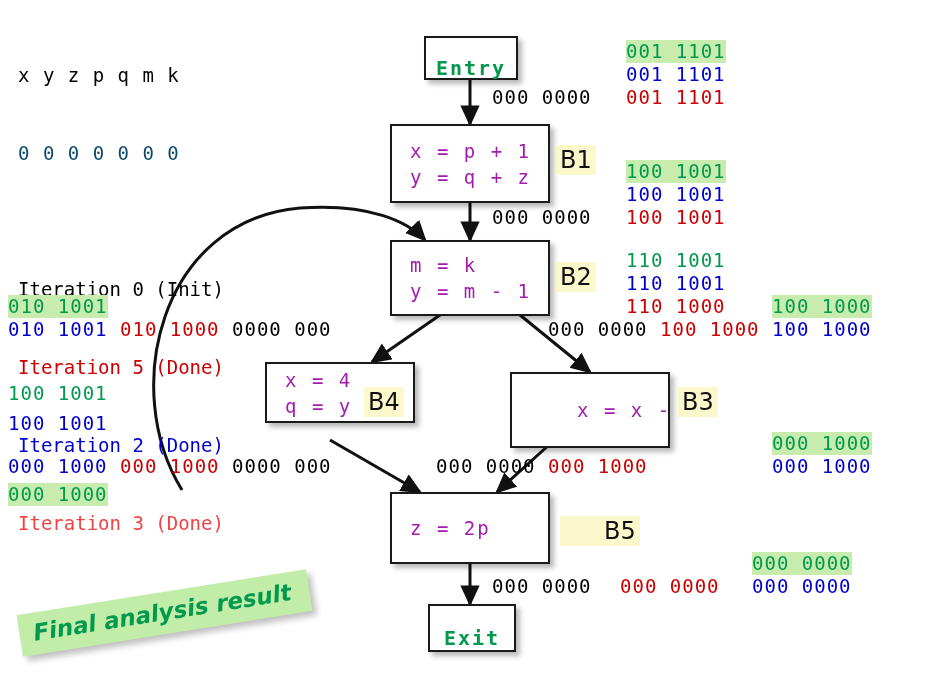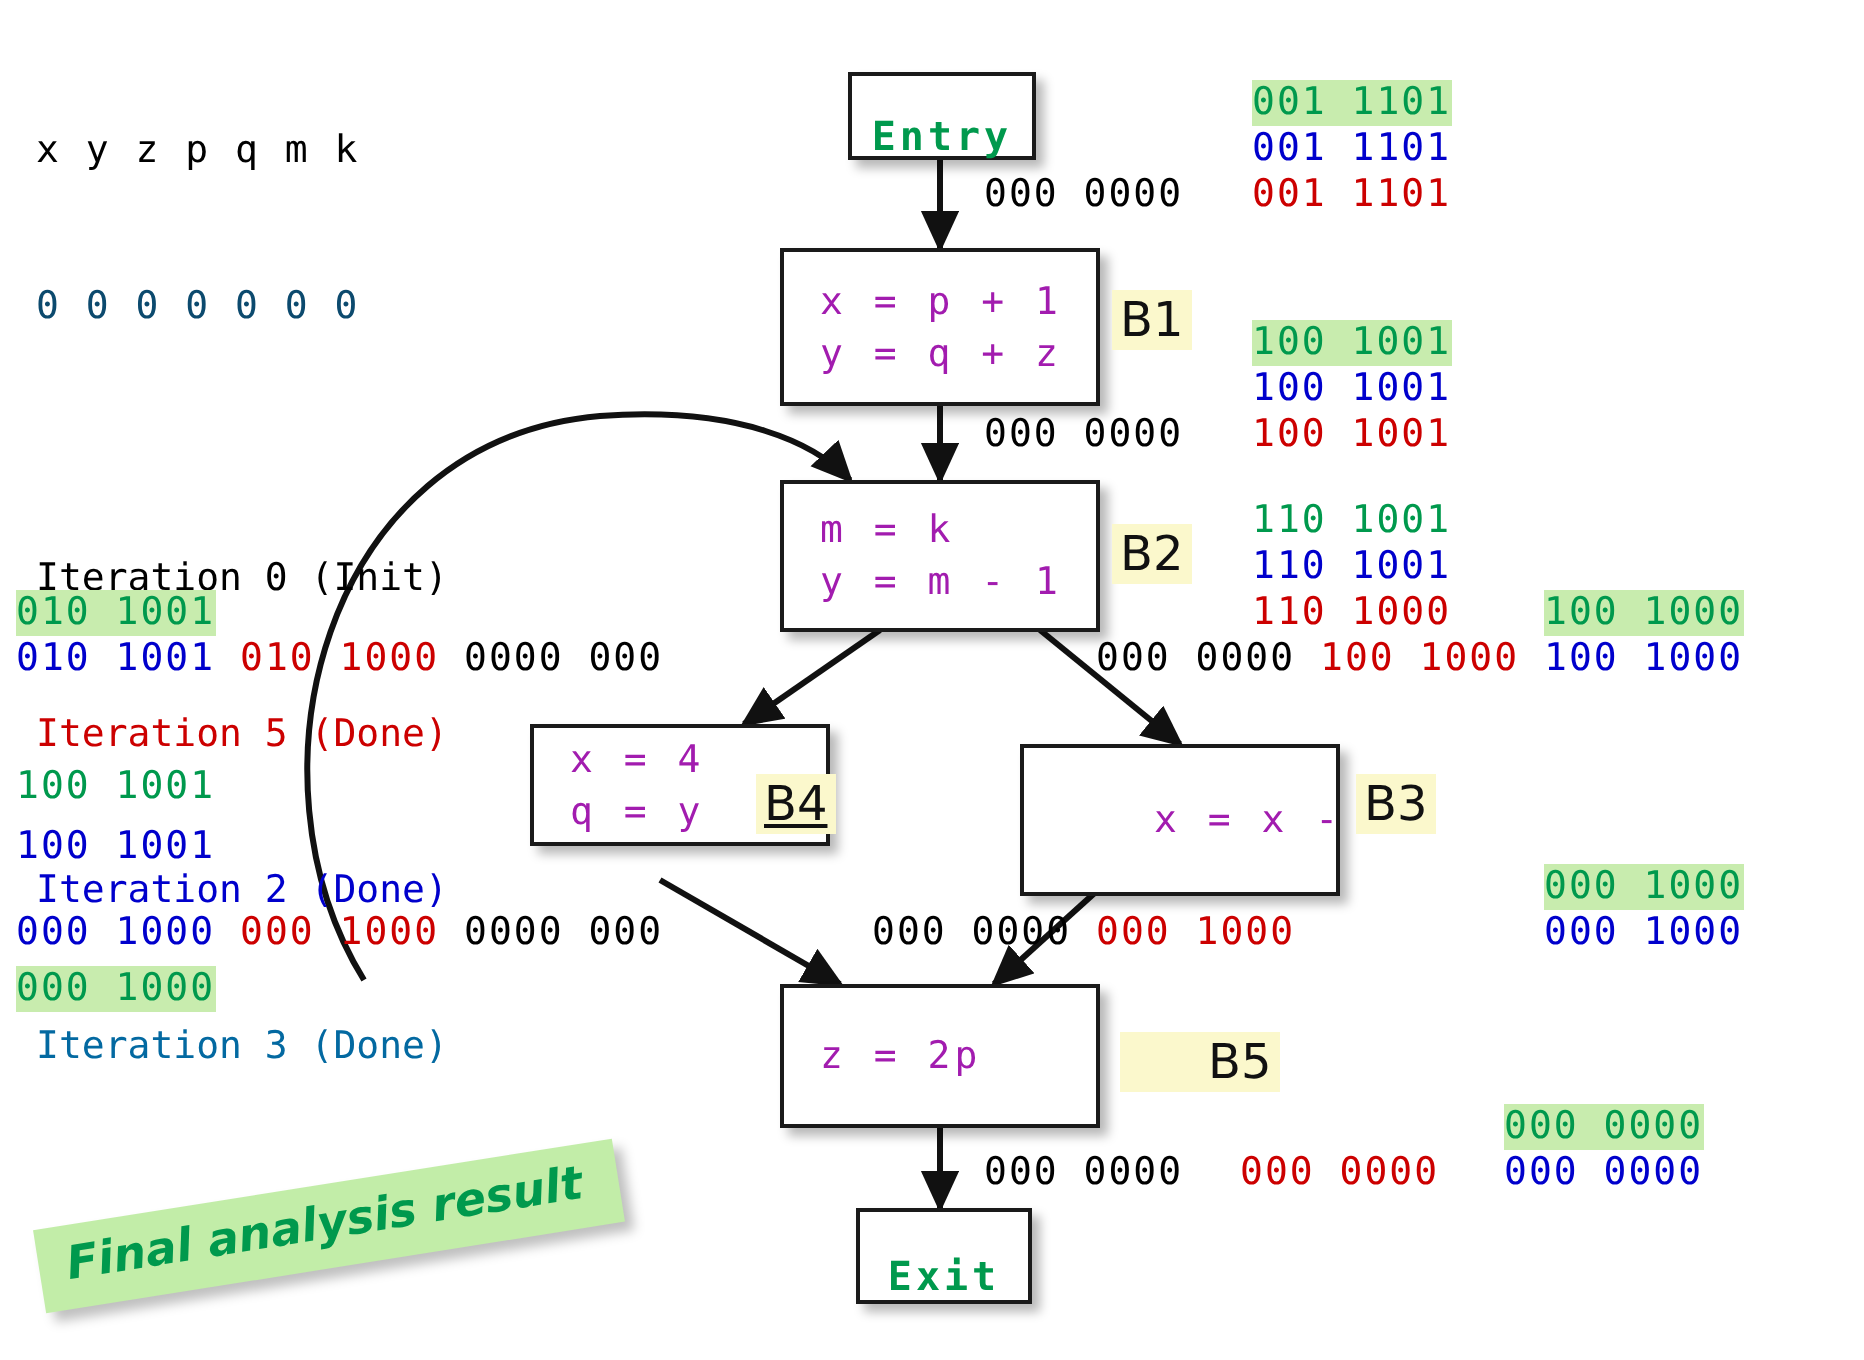--- a/index.html
+++ b/index.html
@@ -31,21 +31,21 @@
     font-family: "DejaVu Sans Mono", monospace;
     font-size: 19px;
     line-height: 26px;
     white-space: pre;
   }
   .legend .vars  { color: #000000; letter-spacing: 1px; }
   .legend .bits  { color: #0c4a6e; letter-spacing: 1px; }
   .legend .it0 { color: #000000; }
   .legend .it1 { color: #cc0000; }
   .legend .it2 { color: #0000cc; }
-  .legend .it3 { color: #0369a1; }
+  .legend .it3 { color: #ef4444; }
   .legend .gap { height: 6px; }
 
   
   .node {
     position: absolute;
     box-sizing: border-box;
     background: #ffffff;
     border: 2.5px solid #1a1a1a;
     box-shadow: 4px 4px 5px rgba(0,0,0,0.28);
     display: flex;
@@ -168,21 +168,21 @@
   <div class="node" style="left:390px; top:240px; width:160px; height:76px;">
     <div class="stmt">m = k</div>
     <div class="stmt">y = m - 1</div>
   </div>
   <div class="blabel" style="left:556px; top:262px;">B2</div>
 
   <div class="node" style="left:265px; top:362px; width:150px; height:61px;">
     <div class="stmt">x = 4</div>
     <div class="stmt">q = y</div>
   </div>
-  <div class="blabel" style="left:378px; top:387px;text-decoration:underline;">B4</div>
+  <div class="blabel" style="left:364px; top:387px;">B4</div>
 
   <div class="node" style="left:510px; top:372px; width:160px; height:76px;padding-left:47px;">
     <div class="stmt">x = x - 3</div>
   </div>
   <div class="blabel" style="left:678px; top:387px;">B3</div>
 
   <div class="node" style="left:390px; top:492px; width:160px; height:72px;">
     <div class="stmt">z = 2p</div>
   </div>
   <div class="blabel" style="left:560px; top:516px;padding-left:44px;">B5</div>

